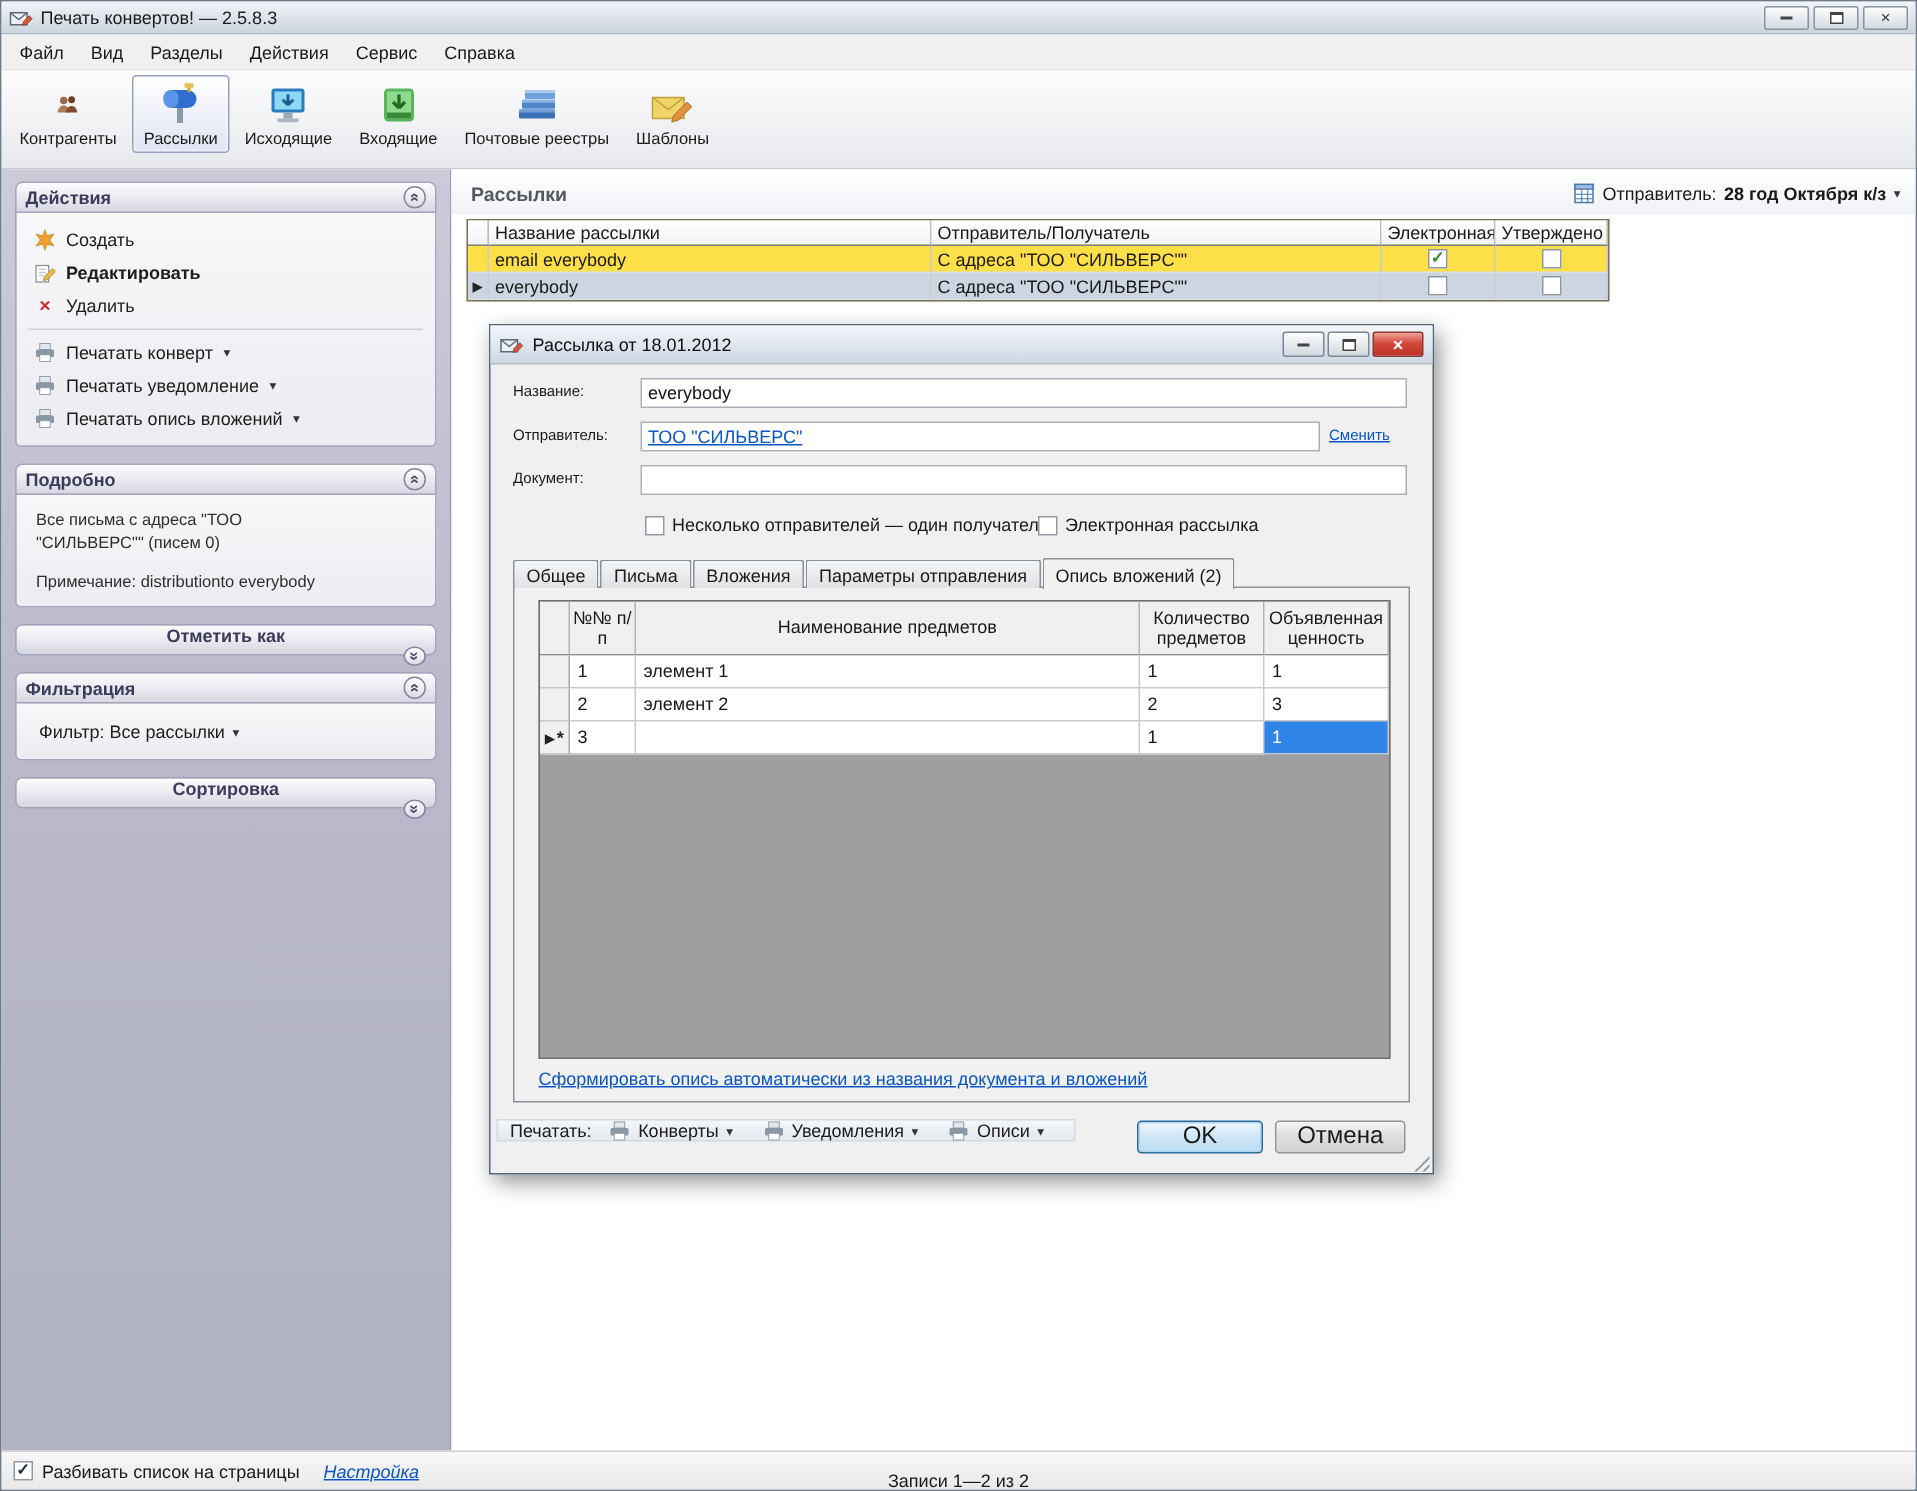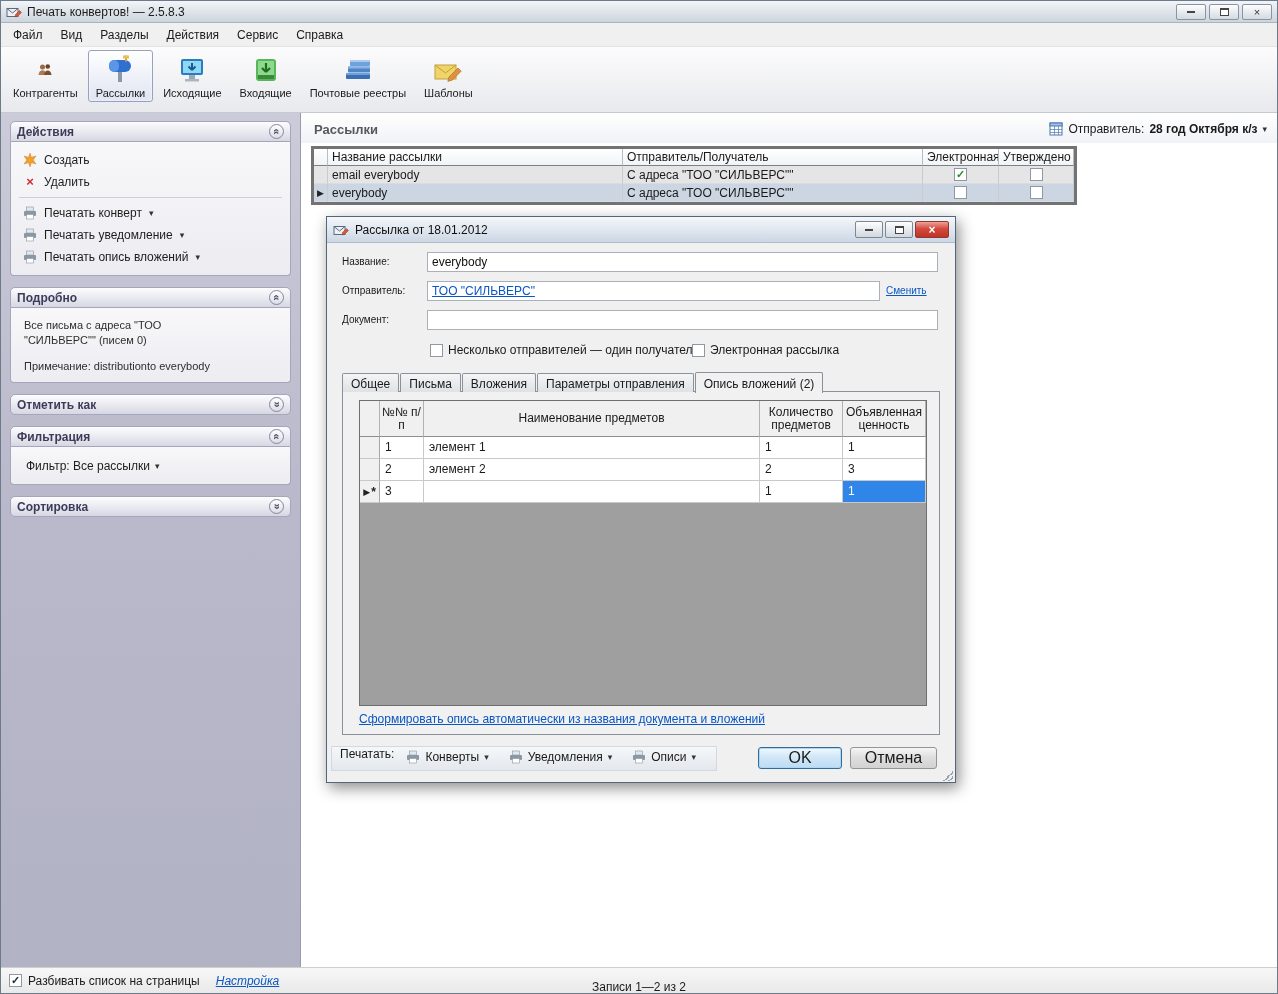--- a/index.html
+++ b/index.html
@@ -35,21 +35,21 @@
   .content{position:absolute;top:112px;left:0;right:0;bottom:26px;display:flex;}
   .sidebar{width:300px;flex:none;background:linear-gradient(180deg,#cbcbd9 0%,#b9b9cb 45%,#b2b2c5 100%);
     border-right:1px solid #9a9aae;padding:8px 9px;overflow:hidden;}
   .main{flex:1;background:#fff;position:relative;}
 
   
   .panel{margin-bottom:11px;}
   .panel-header{height:21px;background:linear-gradient(#fdfdfe,#d7d7e3);border:1px solid #a5a5bc;
     border-radius:5px 5px 0 0;display:flex;align-items:center;padding:0 6px;
     font-weight:bold;color:#3c3c5a;font-size:12px;}
-  .panel.collapsed .panel-header{border-radius:5px;}
+  .panel.collapsed .panel-header{border-radius:5px;flex-direction:column;}
   .panel-body{background:linear-gradient(#f8f8fa,#ececf1);border:1px solid #a5a5bc;border-top:none;
     border-radius:0 0 4px 4px;padding:7px 5px;}
   .chev-circle{margin-left:auto;width:15px;height:15px;border:1px solid #8585a0;border-radius:50%;
     display:flex;align-items:center;justify-content:center;background:linear-gradient(#fff,#dcdce6);}
   .chev{font-size:11px;font-weight:bold;color:#4c4c68;display:inline-block;line-height:1;}
   .chev.up{transform:rotate(90deg);}
   .chev.down{transform:rotate(-90deg);}
 
   .action-item{display:flex;align-items:center;gap:7px;padding:4px 7px;color:#1d1d1d;}
   .action-item .lbl{white-space:nowrap;}
@@ -63,21 +63,21 @@
   .filter-line{padding:5px 10px 4px;display:flex;align-items:center;gap:5px;color:#1d1d1d;}
 
   
   .main-header{height:30px;display:flex;align-items:center;padding:2px 10px 0 13px;
     background:linear-gradient(#ffffff,#f0f2f6);}
   .main-title{font-weight:bold;color:#55595e;font-size:13px;}
   .sender-picker{margin-left:auto;display:flex;align-items:center;gap:5px;font-size:12px;}
   .sender-picker .val{font-weight:bold;}
 
   .list-table{position:absolute;top:33px;left:10px;display:grid;
-    grid-template-columns:14px 295px 300px 76px 75px;border:3px solid #737373;background:#e5e5e5;}
+    grid-template-columns:14px 295px 300px 76px 75px;border:1px solid #737373;background:#fde047;}
   .lt-h{height:17px;background:linear-gradient(#ffffff,#f1f3f5);border-bottom:1px solid #78828c;
     border-right:1px solid #b6bdc5;padding:1px 4px;font-size:12px;white-space:nowrap;overflow:hidden;}
   .lt-h.center{text-align:center;}
   .lt-c{height:18px;border-right:1px solid #c6ccd2;border-bottom:1px solid #d9dde1;
     padding:1px 4px;font-size:12px;white-space:nowrap;overflow:hidden;display:flex;align-items:center;}
   .row-sel .lt-c{background:#ccd6e3;}
   .lt-c.cbc{justify-content:center;}
   .marker{font-size:9px;color:#222;}
   .cb{width:13px;height:13px;background:#fff;border:1px solid #8e99a4;display:flex;
     align-items:center;justify-content:center;font-size:11px;font-weight:bold;line-height:11px;}
@@ -125,21 +125,21 @@
     font-size:12px;line-height:13px;padding:2px;}
   .dg-c{background:#fff;border-right:1px solid #c9c9c9;border-bottom:1px solid #c9c9c9;height:22px;
     font-size:12px;padding:3px 5px;white-space:nowrap;overflow:hidden;}
   .dg-sel{background:#f0f0f0;border-right:1px solid #a8a8a8;border-bottom:1px solid #c9c9c9;height:22px;
     display:flex;align-items:center;justify-content:center;gap:1px;}
   .dg-c.hl{background:#2f86e8;color:#fff;}
   .newrow-star{font-size:12px;font-weight:bold;color:#222;line-height:8px;}
 
   .auto-link{position:absolute;left:16px;top:320px;font-size:12px;}
 
-  .print-strip{position:absolute;left:4px;top:503px;height:25px;width:386px;display:flex;align-items:flex-start;
+  .print-strip{position:absolute;left:4px;top:503px;height:15px;width:386px;display:flex;align-items:center;
     gap:4px;background:linear-gradient(#f5f7f9,#e3e8ee);border:1px solid #d3d9e0;padding:0 8px;}
   .drop-btn{display:flex;align-items:center;gap:5px;padding:2px 7px;border:1px solid transparent;border-radius:2px;}
   .btn{position:absolute;height:22px;font-size:16px;display:flex;align-items:center;justify-content:center;
     border-radius:3px;}
   .btn.ok{left:431px;top:504px;width:84px;border:1px solid #2c6d9e;
     background:linear-gradient(#f2f9fe,#d1e7f7 45%,#bcdcf3);box-shadow:inset 0 0 0 1px #aed6f2;}
   .btn.cancel{left:523px;top:504px;width:87px;border:1px solid #949494;
     background:linear-gradient(#f6f6f6,#dfdfdf 45%,#d2d2d2);}
   .resize-grip{position:absolute;right:2px;bottom:2px;width:10px;height:10px;
     background:
@@ -264,20 +264,28 @@
               <span class="chev up">«</span>
             </span>
         </div>
         <div class="panel-body">
           <div class="action-item">
             <svg class="icon14" viewBox="0 0 14 14">
                 <path d="M7 0l1.4 4.2L13 3l-2.8 4L13 11l-4.6-1.2L7 14l-1.4-4.2L1 11l2.8-4L1 3l4.6 1.2z" fill="#f0a030" stroke="#c07818" stroke-width="0.4"></path>
               </svg>
             <span class="lbl">Создать</span>
           </div>
+          <div class="action-item bold">
+            <svg class="icon14" viewBox="0 0 14 14">
+                <rect x="1" y="2" width="8.5" height="11" fill="#fff" stroke="#8a8a8a" stroke-width="0.8"></rect>
+                <path d="M3 4.5h4.5M3 6.5h4.5M3 8.5h3" stroke="#b0b0b0" stroke-width="0.8"></path>
+                <path d="M6.5 9.5l5.5-5.5 2 2-5.5 5.5-2.6.6z" fill="#e8b84a" stroke="#a8862a" stroke-width="0.5"></path>
+              </svg>
+            <span class="lbl">Редактировать</span>
+          </div>
           <div class="action-item">
             <span class="red-x">×</span>
             <span class="lbl">Удалить</span>
           </div>
           <div class="separator"></div>
           <div class="action-item">
             <svg class="icon14" viewBox="0 0 14 14">
                 <rect x="3.5" y="1" width="7" height="4" fill="#e4e8ee" stroke="#8a94a0" stroke-width="0.6"></rect>
                 <rect x="1" y="5" width="12" height="5" rx="1" fill="#8a97a5"></rect>
                 <rect x="3.5" y="8.5" width="7" height="4.5" fill="#fff" stroke="#8a94a0" stroke-width="0.6"></rect>

